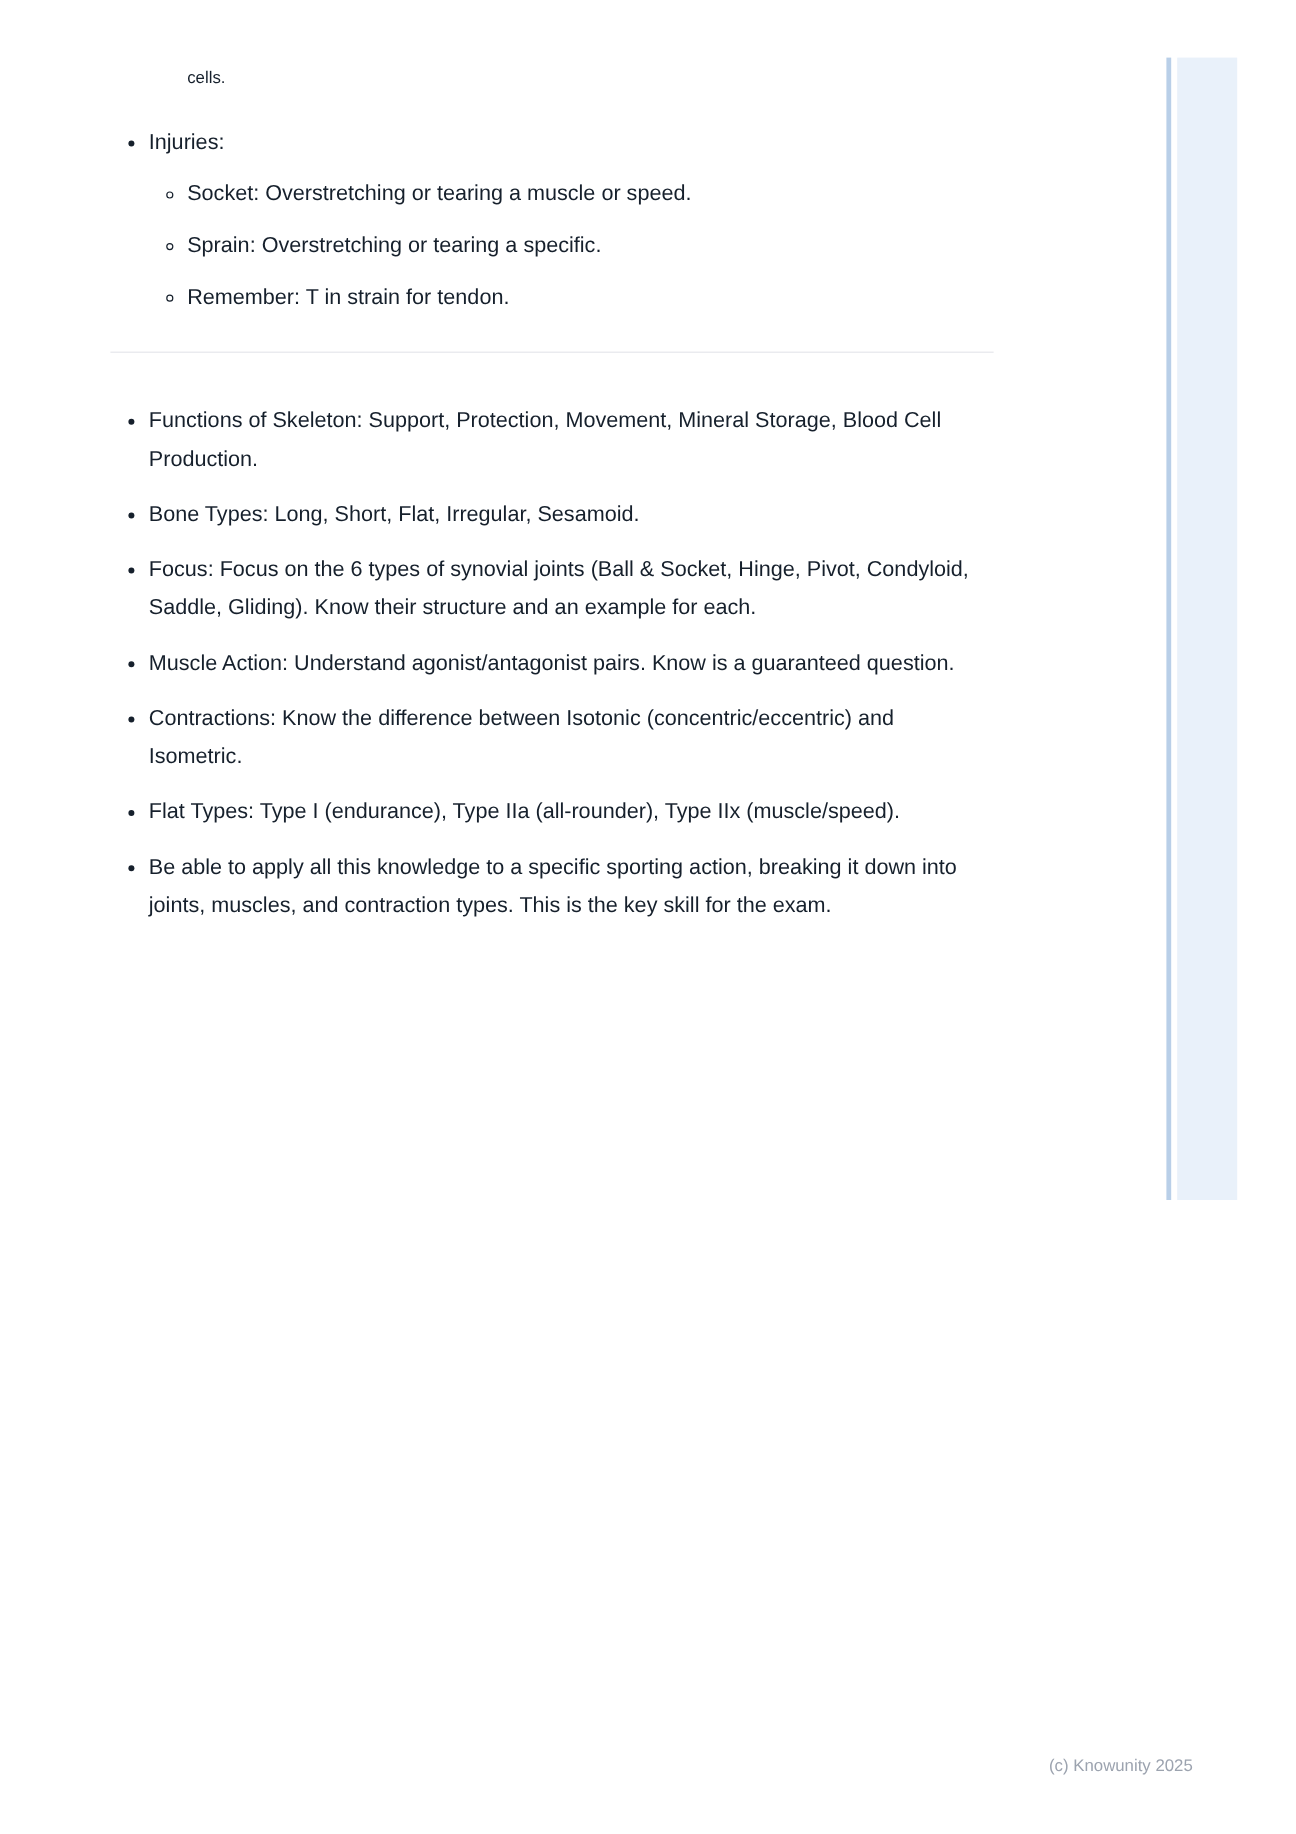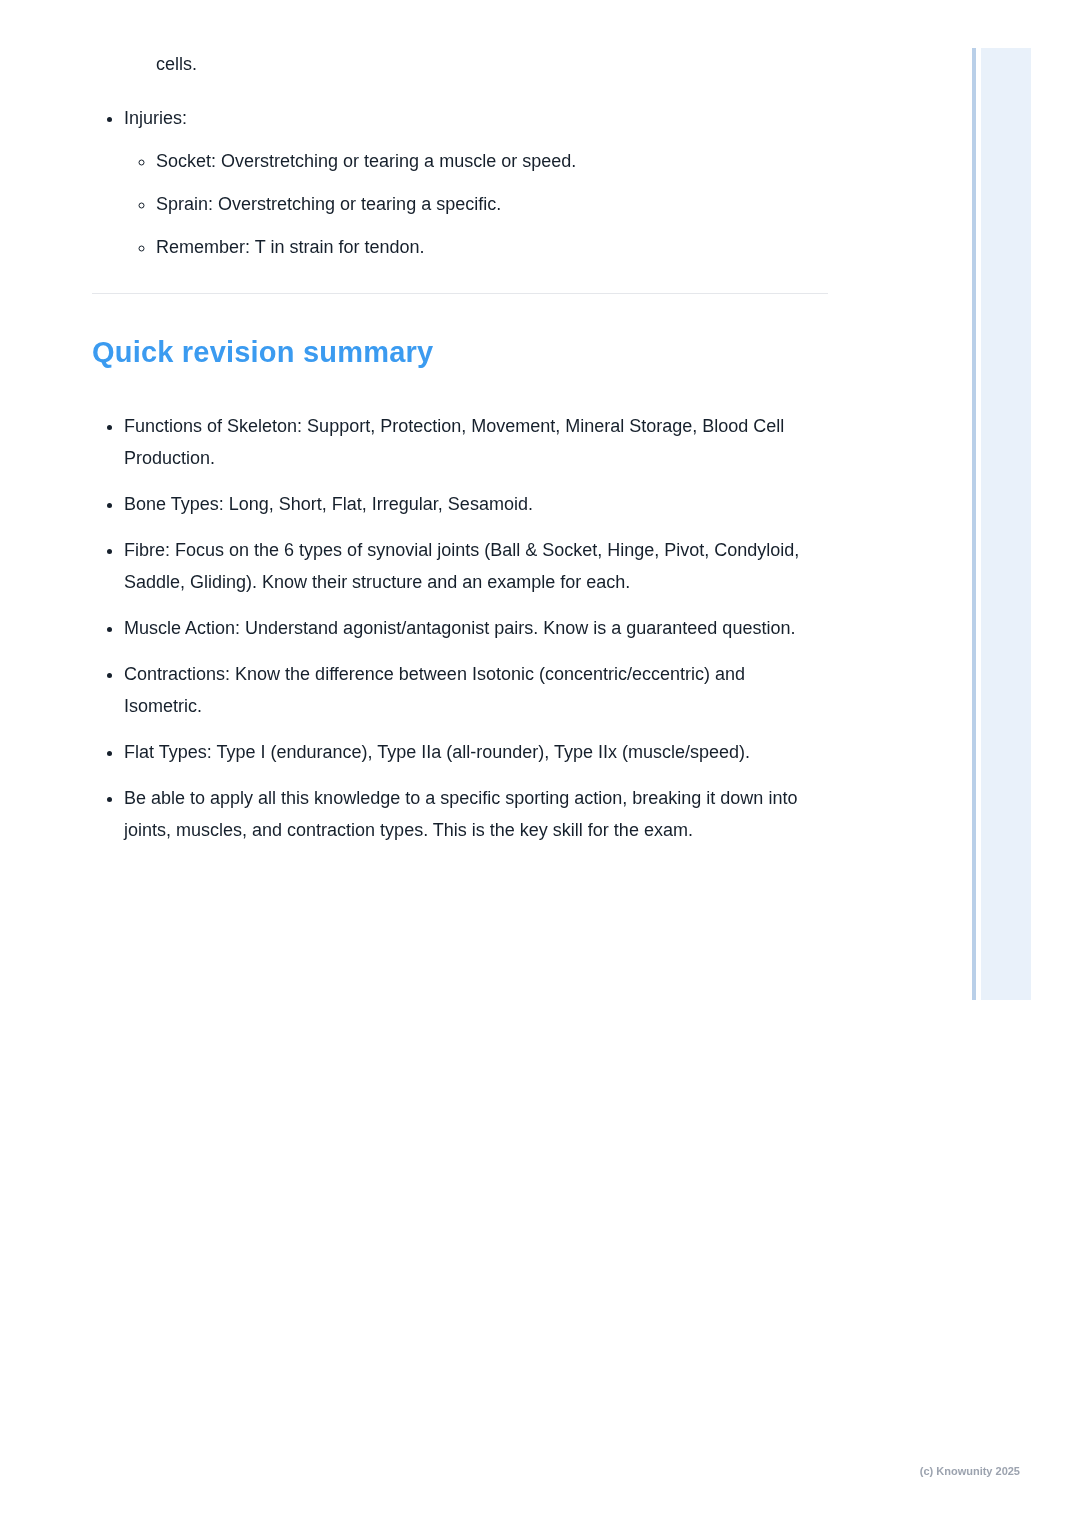--- a/index.html
+++ b/index.html
@@ -11,39 +11,38 @@
     --rail-line:#b9cfe8;
   }
   *{box-sizing:border-box;}
   html,body{margin:0;padding:0;}
   body{
     width:1080px;height:1528px;position:relative;background:#ffffff;
     font-family:"Liberation Sans", sans-serif;color:var(--text);
     overflow:hidden;
   }
   .content{position:absolute;left:92px;top:48px;width:736px;}
-  .continuation{margin:0 0 0 64px;font-size:18px;line-height:32px;}
+  .continuation{margin:0 0 0 64px;font-size:14px;line-height:32px;}
   ul{list-style-position:outside;}
   ul.top-list{margin:22px 0 0;padding-left:32px;list-style-type:disc;}
   ul.top-list > li{font-size:18px;line-height:32px;margin-bottom:11px;}
   ul.sub-list{margin:11px 0 0;padding-left:32px;list-style-type:circle;}
   ul.sub-list > li{font-size:18px;line-height:32px;margin-bottom:11px;}
   li::marker{color:var(--text);}
   hr.divider{margin:30px 0 0;border:none;border-top:1px solid var(--divider);height:0;}
   h2.section-heading{
     margin:40px 0 0;font-size:29px;line-height:36px;font-weight:700;
     color:var(--accent);letter-spacing:0.2px;
   }
   ul.summary-list{margin:40px 0 0;padding-left:32px;list-style-type:disc;}
   ul.summary-list > li{font-size:18px;line-height:32px;margin-bottom:14px;}
   .b{font-weight:400;}
   .footer-credit{
-    position:absolute;top:1462px;right:60px;font-size:11px;line-height:18px;
+    position:absolute;top:1462px;right:86px;font-size:14px;line-height:18px;
     color:var(--muted);
-    font-weight:bold;
   }
   .rail-line{
     position:absolute;left:972px;top:48px;width:4px;height:952px;
     background:var(--rail-line);
   }
   .rail-panel{
     position:absolute;left:981px;top:48px;width:50px;height:952px;
     background:var(--rail-panel);
   }
 </style>
@@ -60,26 +59,25 @@
       <ul class="sub-list">
           <li><span class="b">Socket:</span><span> Overstretching or tearing a </span><span class="b">muscle or speed</span><span>.</span></li>
           <li><span class="b">Sprain:</span><span> Overstretching or tearing a </span><span class="b">specific</span><span>.</span></li>
           <li><span>Remember: </span><span class="b">T</span><span> in s</span><span class="b">t</span><span>rain for </span><span class="b">t</span><span>endon.</span></li>
         </ul>
     </li>
   </ul>
 
   <hr class="divider">
 
-  <h2 class="section-heading">Quick revision summary</h2>
 
   <ul class="summary-list">
       <li><span class="b">Functions of Skeleton</span><span>: Support, Protection, Movement, Mineral Storage, Blood Cell Production.</span></li>
       <li><span class="b">Bone Types</span><span>: Long, Short, Flat, Irregular, Sesamoid.</span></li>
-      <li><span class="b">Fibre</span><span>: Focus on the 6 types of synovial joints (Ball &amp; Socket, Hinge, Pivot, Condyloid, Saddle, Gliding). Know their structure and an example for each.</span></li>
+      <li><span class="b">Focus</span><span>: Focus on the 6 types of synovial joints (Ball &amp; Socket, Hinge, Pivot, Condyloid, Saddle, Gliding). Know their structure and an example for each.</span></li>
       <li><span class="b">Muscle Action</span><span>: Understand agonist/antagonist pairs. Know is a guaranteed question.</span></li>
       <li><span class="b">Contractions</span><span>: Know the difference between Isotonic (concentric/eccentric) and Isometric.</span></li>
       <li><span class="b">Flat Types</span><span>: Type I (endurance), Type IIa (all-rounder), Type IIx (muscle/speed).</span></li>
       <li><span>Be able to apply all this knowledge to a specific sporting action, breaking it down into joints, muscles, and contraction types. This is the key skill for the exam.</span></li>
     </ul>
 
 </div>
 
 <div class="footer-credit">(c) Knowunity 2025</div>
 

